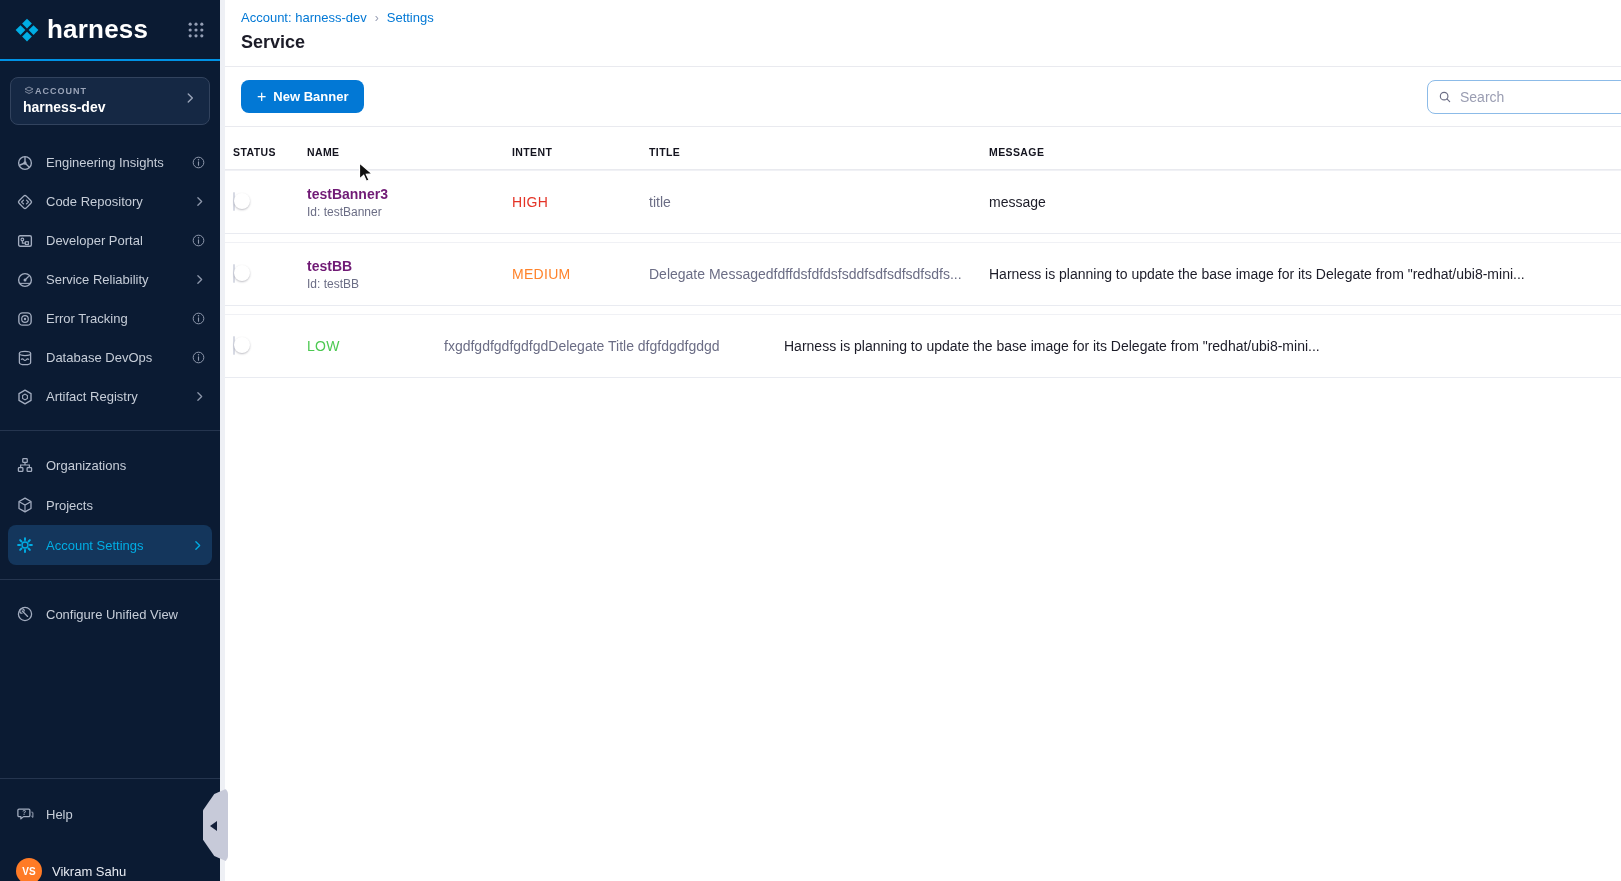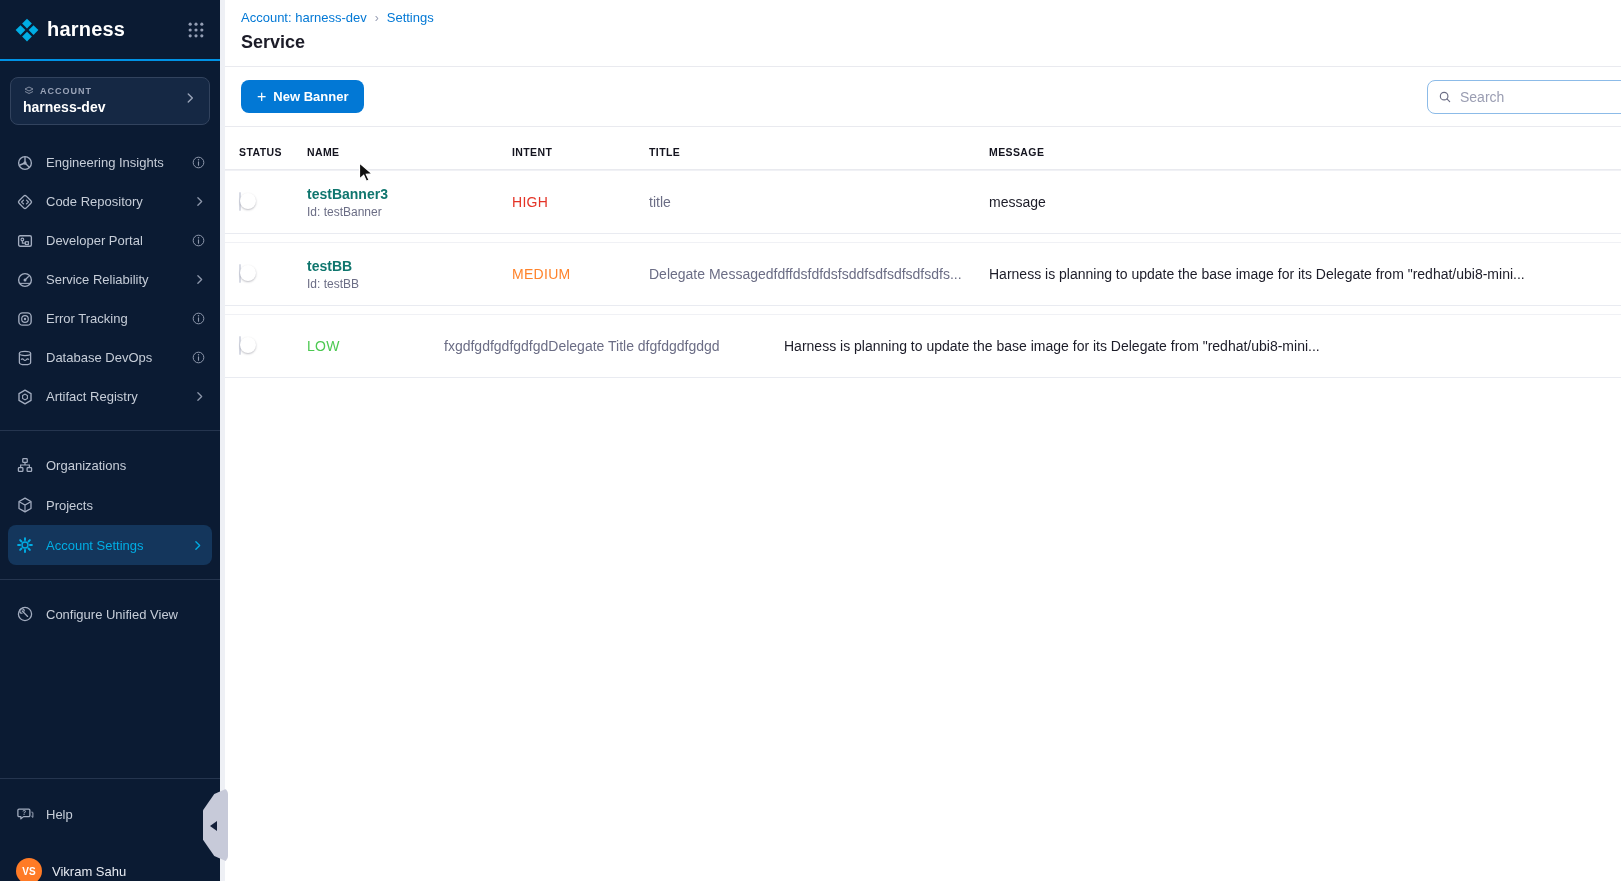--- a/index.html
+++ b/index.html
@@ -5,26 +5,26 @@
   * { margin:0; padding:0; box-sizing:border-box; }
   html,body { width:1621px; height:881px; overflow:hidden; background:#fff;
     font-family:"Liberation Sans", sans-serif; }
   .stage { position:relative; width:1621px; height:881px; overflow:hidden; }
 
   
   .sidebar { position:absolute; left:0; top:0; width:220px; height:881px;
     background:#0b1b33; display:flex; flex-direction:column; z-index:2; }
   .sb-header { height:61px; display:flex; align-items:center; padding:0 14px 0 14px;
     border-bottom:2px solid #0092e4; }
-  .brand-name { color:#fff; font-size:20px; font-weight:bold; margin-left:7px; letter-spacing:.2px; }
+  .brand-name { color:#fff; font-size:26px; font-weight:bold; margin-left:7px; letter-spacing:.2px; }
   .grid-btn { margin-left:auto; color:#949eb4; display:flex; cursor:pointer; }
   .account-card { margin:16px 10px 6px; padding:7px 12px 9px; background:#152844;
     border:1px solid #32435e; border-radius:8px; display:flex; align-items:center; cursor:pointer; }
   .account-meta { display:flex; flex-direction:column; gap:2px; }
-  .account-label-row { display:flex; align-items:center; gap:5px; color:#8d97ab; }
+  .account-label-row { display:flex; align-items:center; color:#8d97ab; }
   .account-label { font-size:9px; letter-spacing:1px; font-weight:bold; color:#9aa4b8; }
   .account-name { color:#fff; font-size:14px; font-weight:bold; }
   .account-card .chev { margin-left:auto; color:#9aa4b8; }
 
   .nav { margin-top:12px; }
   .nav-item { height:39px; display:flex; align-items:center; gap:12px;
     padding:0 14px 0 16px; color:#c6cdd8; font-size:13px; cursor:pointer; }
   .nav-item .ic { width:18px; height:18px; color:#a3adc0; flex:0 0 18px; display:flex; }
   .nav-item .trail { margin-left:auto; color:#8d97ab; display:flex; }
   .nav-item.active { background:#14365c; border-radius:8px; margin:0 8px; padding:0 8px 0 8px;
@@ -60,36 +60,36 @@
     font-family:"Liberation Sans", sans-serif; cursor:pointer; }
   .btn-plus { font-size:16px; font-weight:normal; line-height:1; }
   .search-box { position:absolute; right:-18px; top:13px; width:212px; height:34px;
     border:1.5px solid #8cbbe8; border-radius:8px; background:#fff; display:flex;
     align-items:center; gap:8px; padding:0 10px; }
   .search-box svg { color:#6b6d85; flex:0 0 14px; }
   .search-box input { border:none; outline:none; width:100%; font-size:14px;
     font-family:"Liberation Sans", sans-serif; color:#1c1c28; }
   .search-box input::placeholder { color:#9a9db2; }
 
-  .col-status { width:82px; padding-left:14px; flex:0 0 82px; }
+  .col-status { width:82px; padding-left:8px; flex:0 0 82px; }
   .col-name { width:205px; flex:0 0 205px; }
   .col-intent { width:137px; flex:0 0 137px; }
   .col-title { width:340px; flex:0 0 340px; overflow:hidden; white-space:nowrap; }
   .col-message { flex:1 1 auto; overflow:hidden; white-space:nowrap; padding-right:16px; }
 
   .table-head { display:flex; align-items:center; padding:19px 0 11px; border-bottom:1px solid #e9eaef; }
   .th { font-size:10.5px; font-weight:bold; color:#14141f; letter-spacing:.4px; }
 
   .banner-row { display:flex; align-items:center; height:64px; background:#fff;
     border-top:1px solid #f0f1f5; border-bottom:1px solid #e9ebf1; margin-bottom:8px; cursor:pointer; }
   .toggle { width:32px; height:18px; border-radius:9px; background:#f1f2f6;
     border:1px solid #d7dae4; position:relative; cursor:pointer; }
   .toggle::after { content:""; position:absolute; left:0px; top:0px; width:16px; height:16px;
     border-radius:50%; background:#fff; box-shadow:0 1px 2px rgba(40,41,61,.3); }
-  .cell-name { font-size:14px; font-weight:bold; color:#0f766e; }
+  .cell-name { font-size:14px; font-weight:bold; color:#701a75; }
   .cell-id { font-size:12px; color:#6b6d85; margin-top:3px; }
   .cell-intent { font-size:14px; font-weight:500; letter-spacing:.3px; }
   .cell-title { font-size:14px; color:#6b6d85; }
   .cell-message { font-size:14px; color:#1c1c28; }
 
   .cursor { position:absolute; left:358px; top:162px; z-index:9; pointer-events:none; }
 </style>
 </head>
 <body>
 

